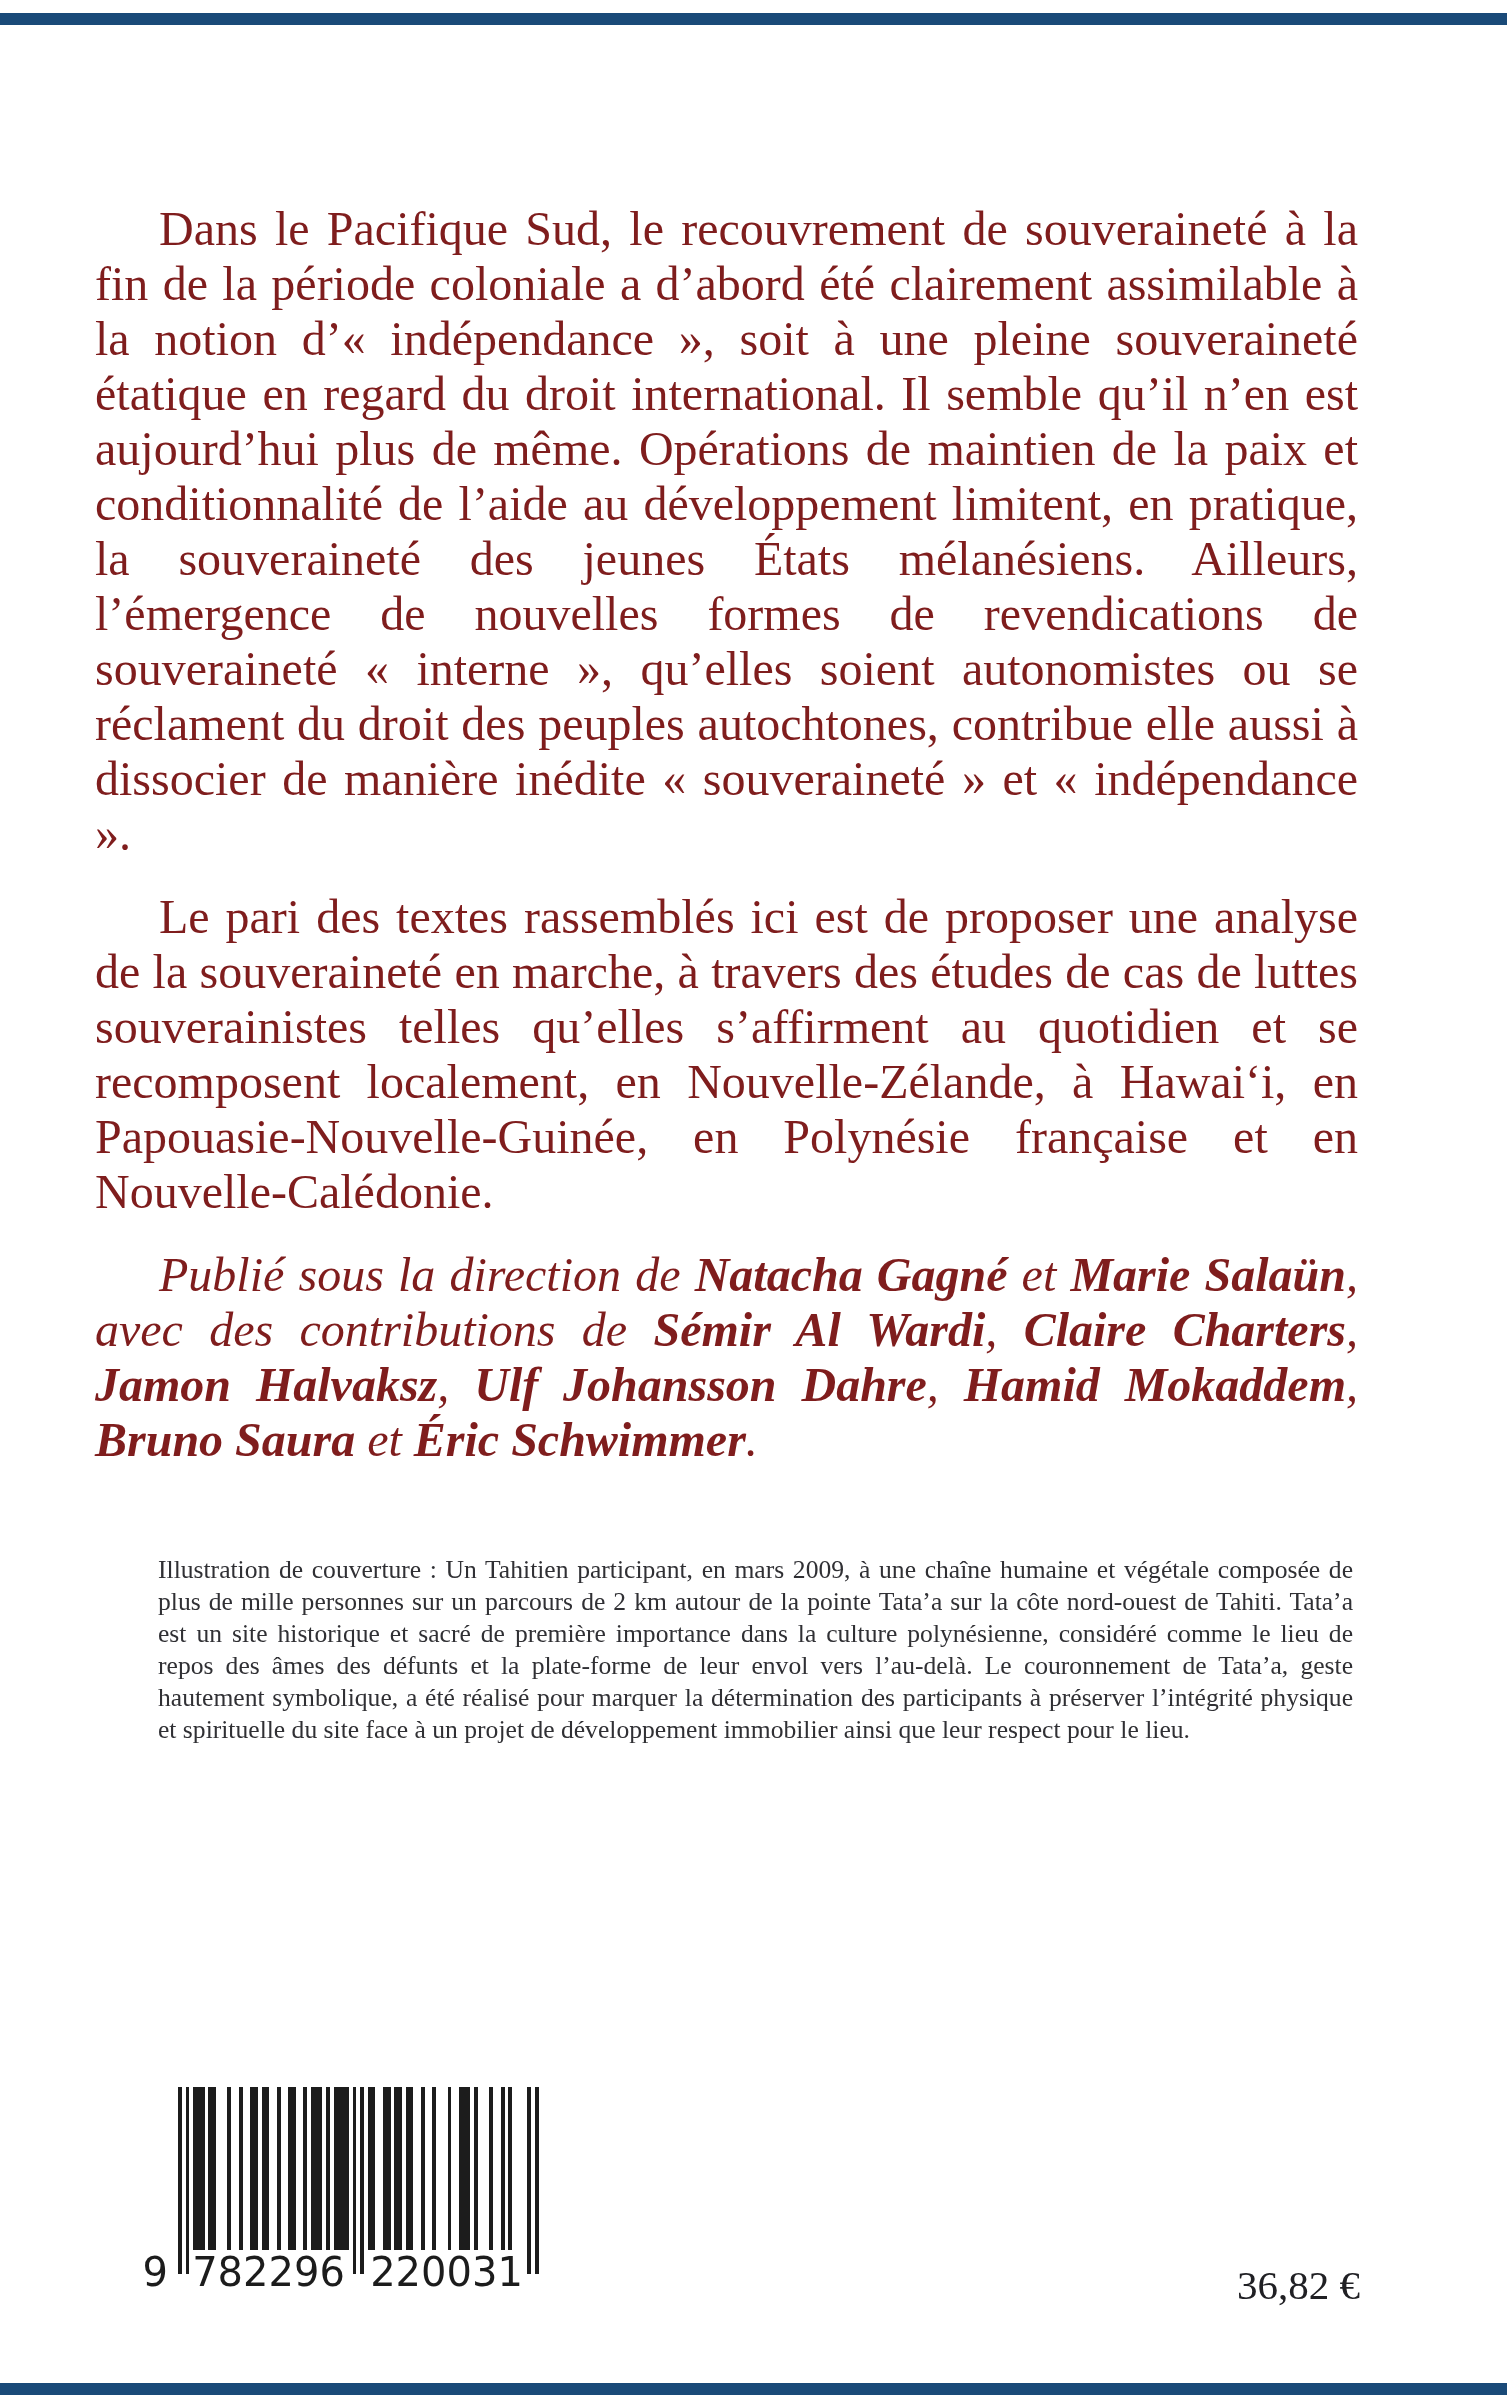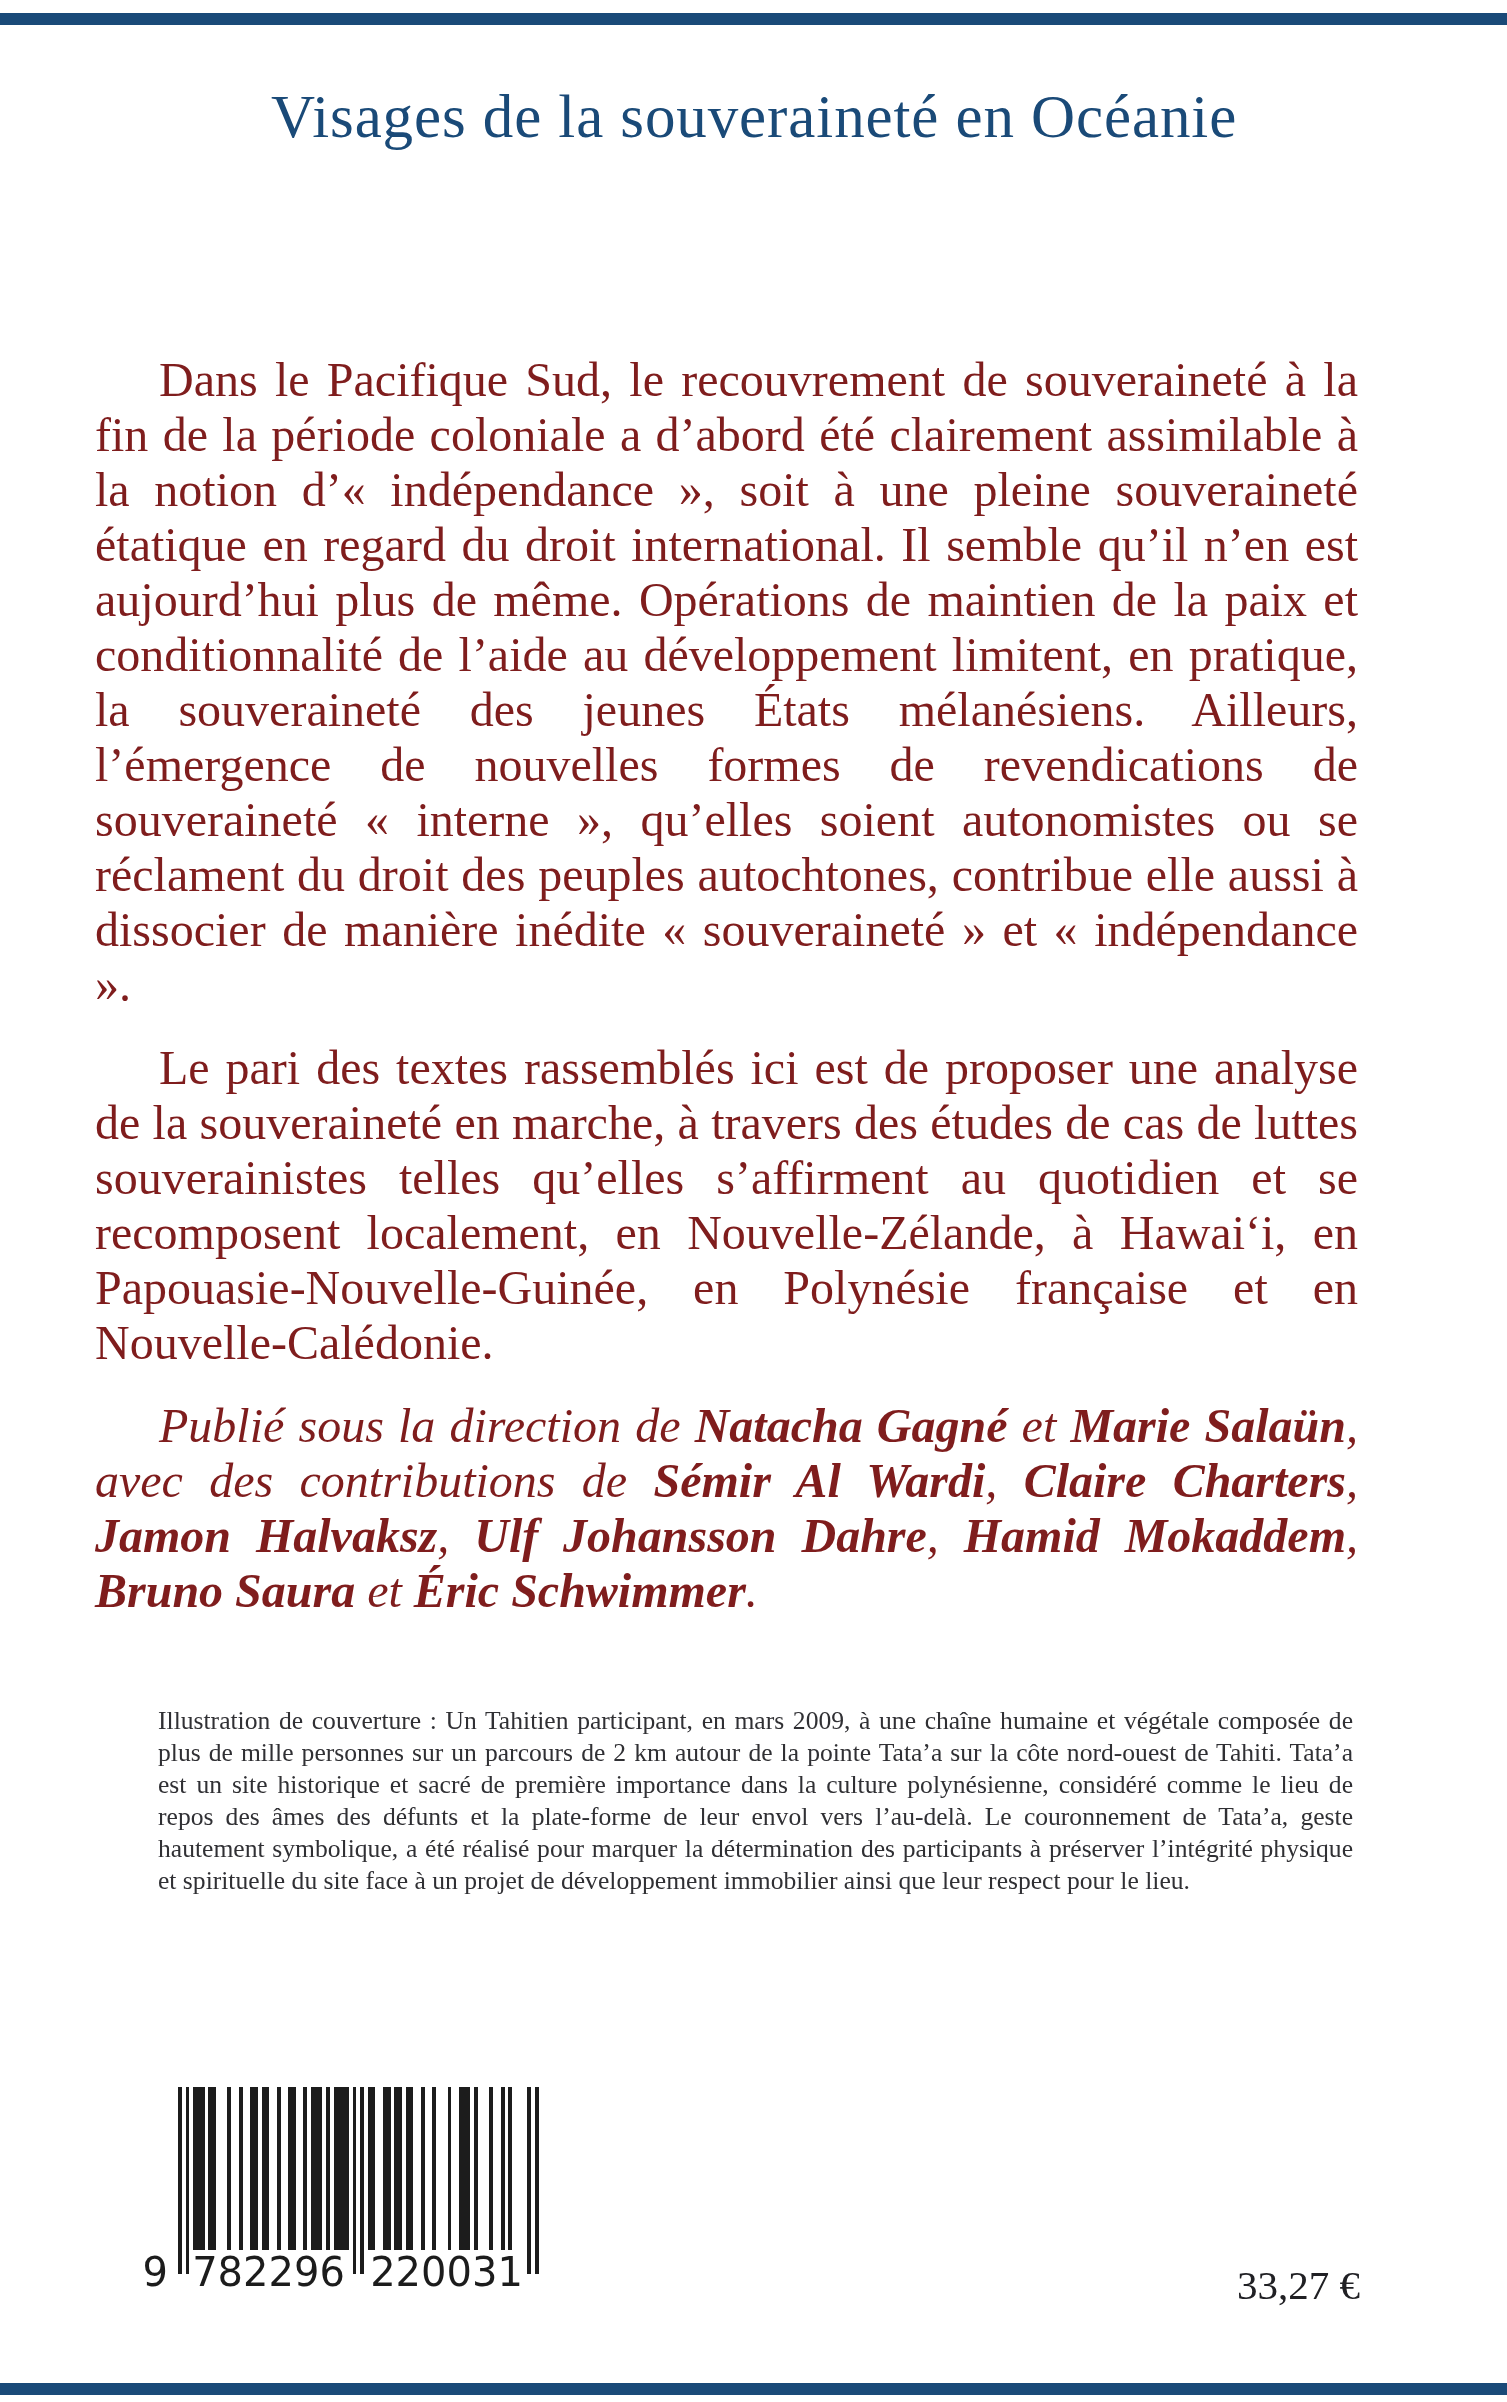--- a/index.html
+++ b/index.html
@@ -92,21 +92,20 @@
     color:#202024;
   }
 </style>
 </head>
 <body>
 
 <div class="page">
 
   <div class="rule top"></div>
 
-  <h1 class="book-title">Visages de la souveraineté en Océanie</h1>
 
   <div class="main-text">
     <p>Dans le Pacifique Sud, le recouvrement de souveraineté à la fin de la période coloniale a d’abord été clairement assimilable à la notion d’« indépendance », soit à une pleine souveraineté étatique en regard du droit international. Il semble qu’il n’en est aujourd’hui plus de même. Opérations de maintien de la paix et conditionnalité de l’aide au développement limitent, en pratique, la souveraineté des jeunes États mélanésiens. Ailleurs, l’émergence de nouvelles formes de revendications de souveraineté « interne », qu’elles soient autonomistes ou se réclament du droit des peuples autochtones, contribue elle aussi à dissocier de manière inédite « souveraineté » et « indépendance ».</p>
     <p>Le pari des textes rassemblés ici est de proposer une analyse de la souveraineté en marche, à travers des études de cas de luttes souverainistes telles qu’elles s’affirment au quotidien et se recomposent localement, en Nouvelle-Zélande, à Hawaiʻi, en Papouasie-Nouvelle-Guinée, en Polynésie française et en Nouvelle-Calédonie.</p>
     <p class="credits">Publié sous la direction de <span class="b">Natacha Gagné</span> et <span class="b">Marie Salaün</span>, avec des contributions de <span class="b">Sémir Al Wardi</span>, <span class="b">Claire Charters</span>, <span class="b">Jamon Halvaksz</span>, <span class="b">Ulf Johansson Dahre</span>, <span class="b">Hamid Mokaddem</span>, <span class="b">Bruno Saura</span> et <span class="b">Éric Schwimmer</span>.</p>
   </div>
 
   <div class="notes">
     <p>Illustration de couverture : Un Tahitien participant, en mars 2009, à une chaîne humaine et végétale composée de plus de mille personnes sur un parcours de 2 km autour de la pointe Tata’a sur la côte nord-ouest de Tahiti. Tata’a est un site historique et sacré de première importance dans la culture polynésienne, considéré comme le lieu de repos des âmes des défunts et la plate-forme de leur envol vers l’au-delà. Le couronnement de Tata’a, geste hautement symbolique, a été réalisé pour marquer la détermination des participants à préserver l’intégrité physique et spirituelle du site face à un projet de développement immobilier ainsi que leur respect pour le lieu.</p>
   </div>
@@ -207,18 +206,18 @@
         <div class="mod"></div>
         <div class="mod on guard"></div>
         <div class="mod guard"></div>
         <div class="mod on guard"></div>
       </div>
     <span class="bc-digit bc-first">9</span>
     <span class="bc-digit bc-left">782296</span>
     <span class="bc-digit bc-right">220031</span>
   </div>
 
-  <div class="price-line">33,27 €</div>
+  <div class="price-line">36,82 €</div>
 
   <div class="rule bottom"></div>
 
 </div>
 
 
 </body></html>

